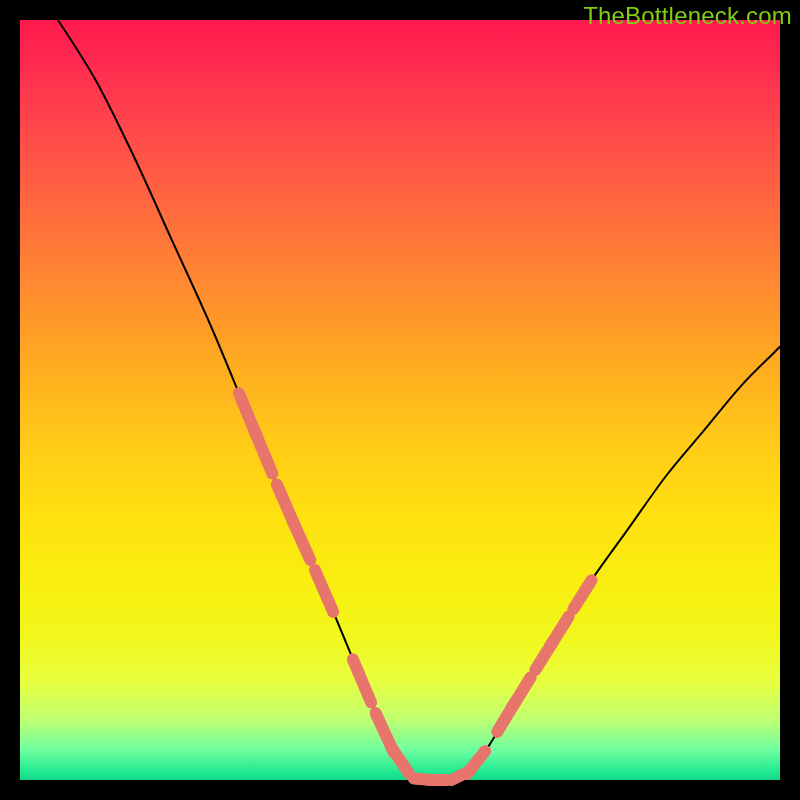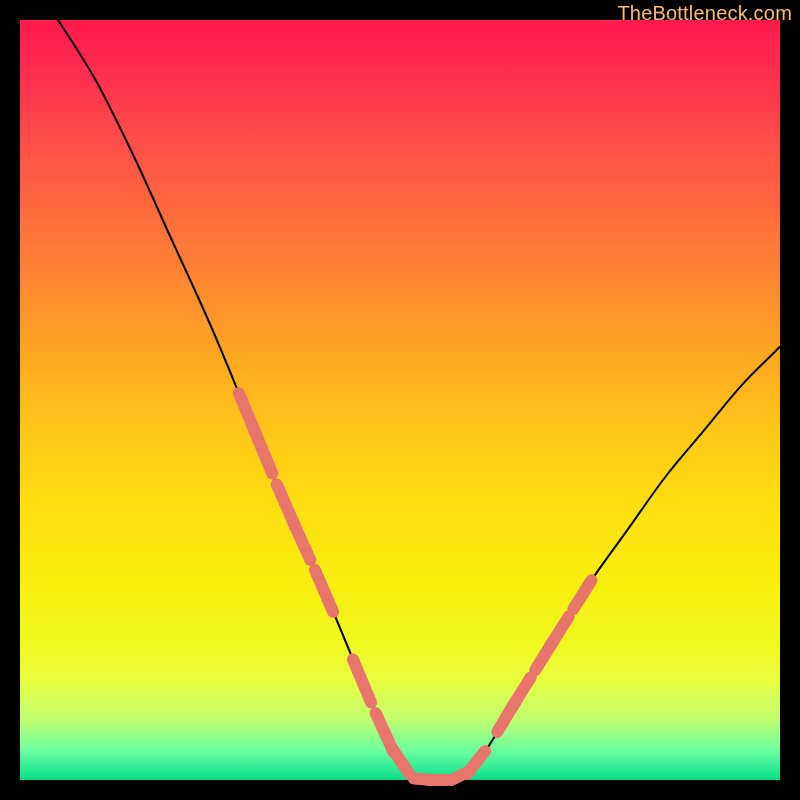--- a/index.html
+++ b/index.html
@@ -32,22 +32,22 @@
       #c0ff70 92%,
       #70ffa0 96%,
       #20e890 99%,
       #10d888 100%
     );
   }
   .watermark {
     position: absolute;
     top: 2px;
     right: 8px;
-    color: #fdba74;
-    font-size: 20px;
+    color: #84cc16;
+    font-size: 24px;
     font-weight: 500;
     letter-spacing: 0.2px;
     z-index: 10;
   }
   svg.curve {
     position: absolute;
     left: 0; top: 0;
     width: 100%;
     height: 100%;
     overflow: visible;

